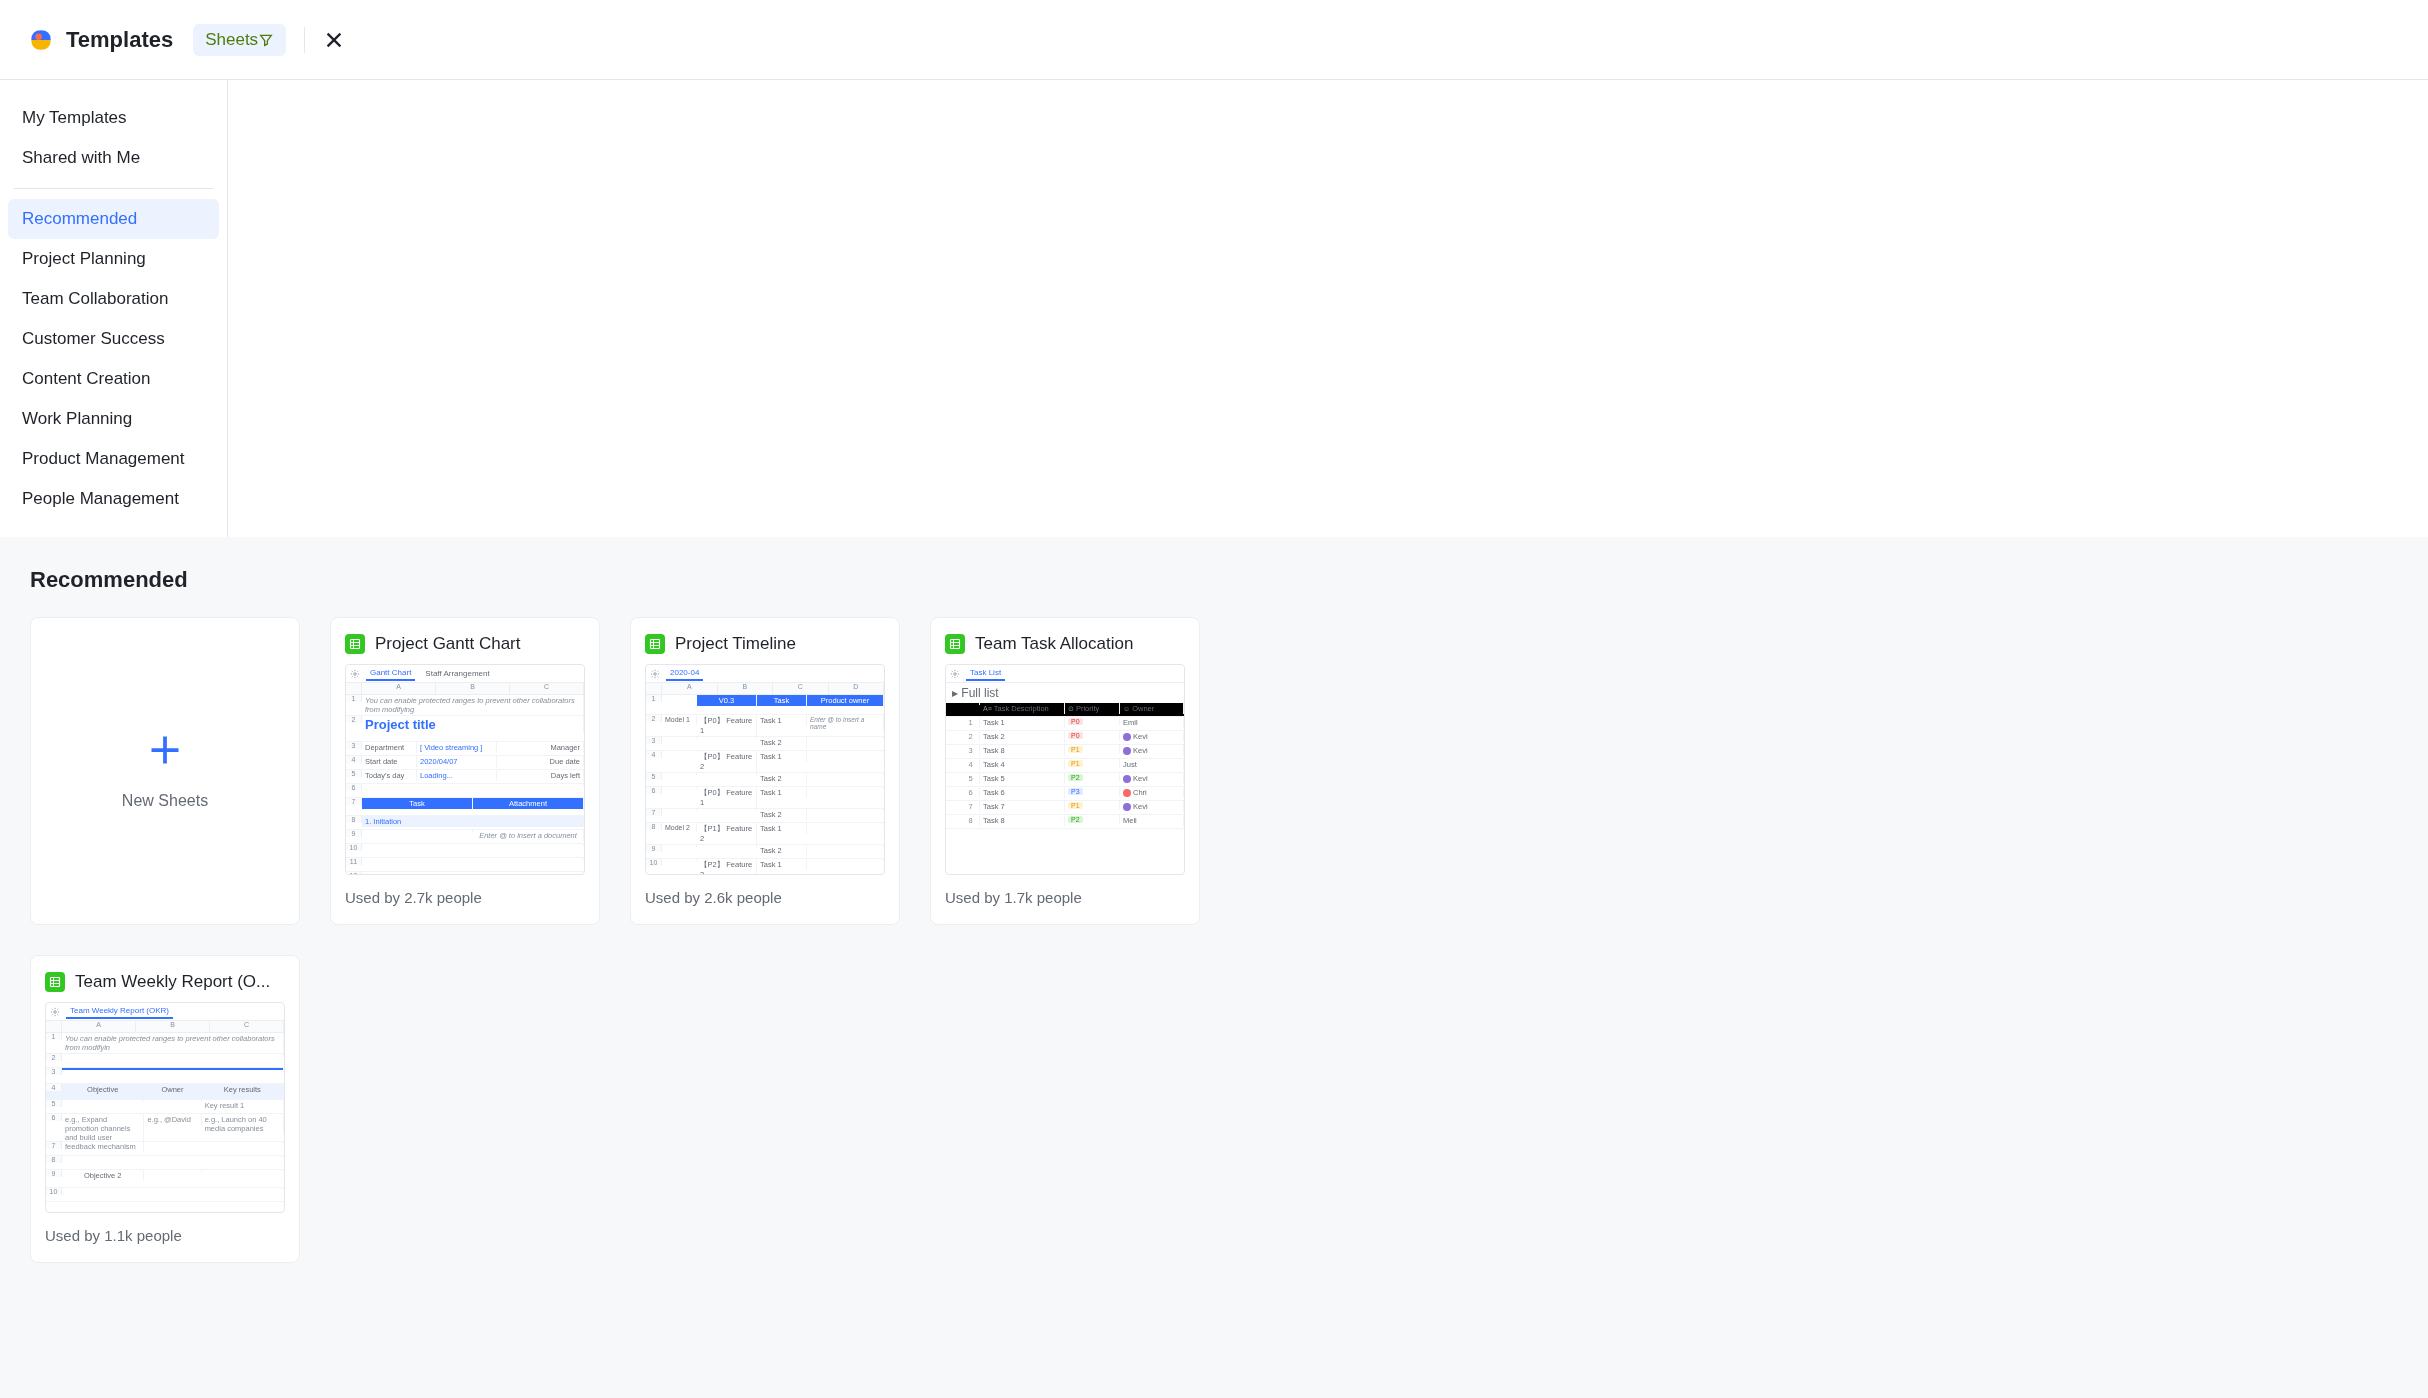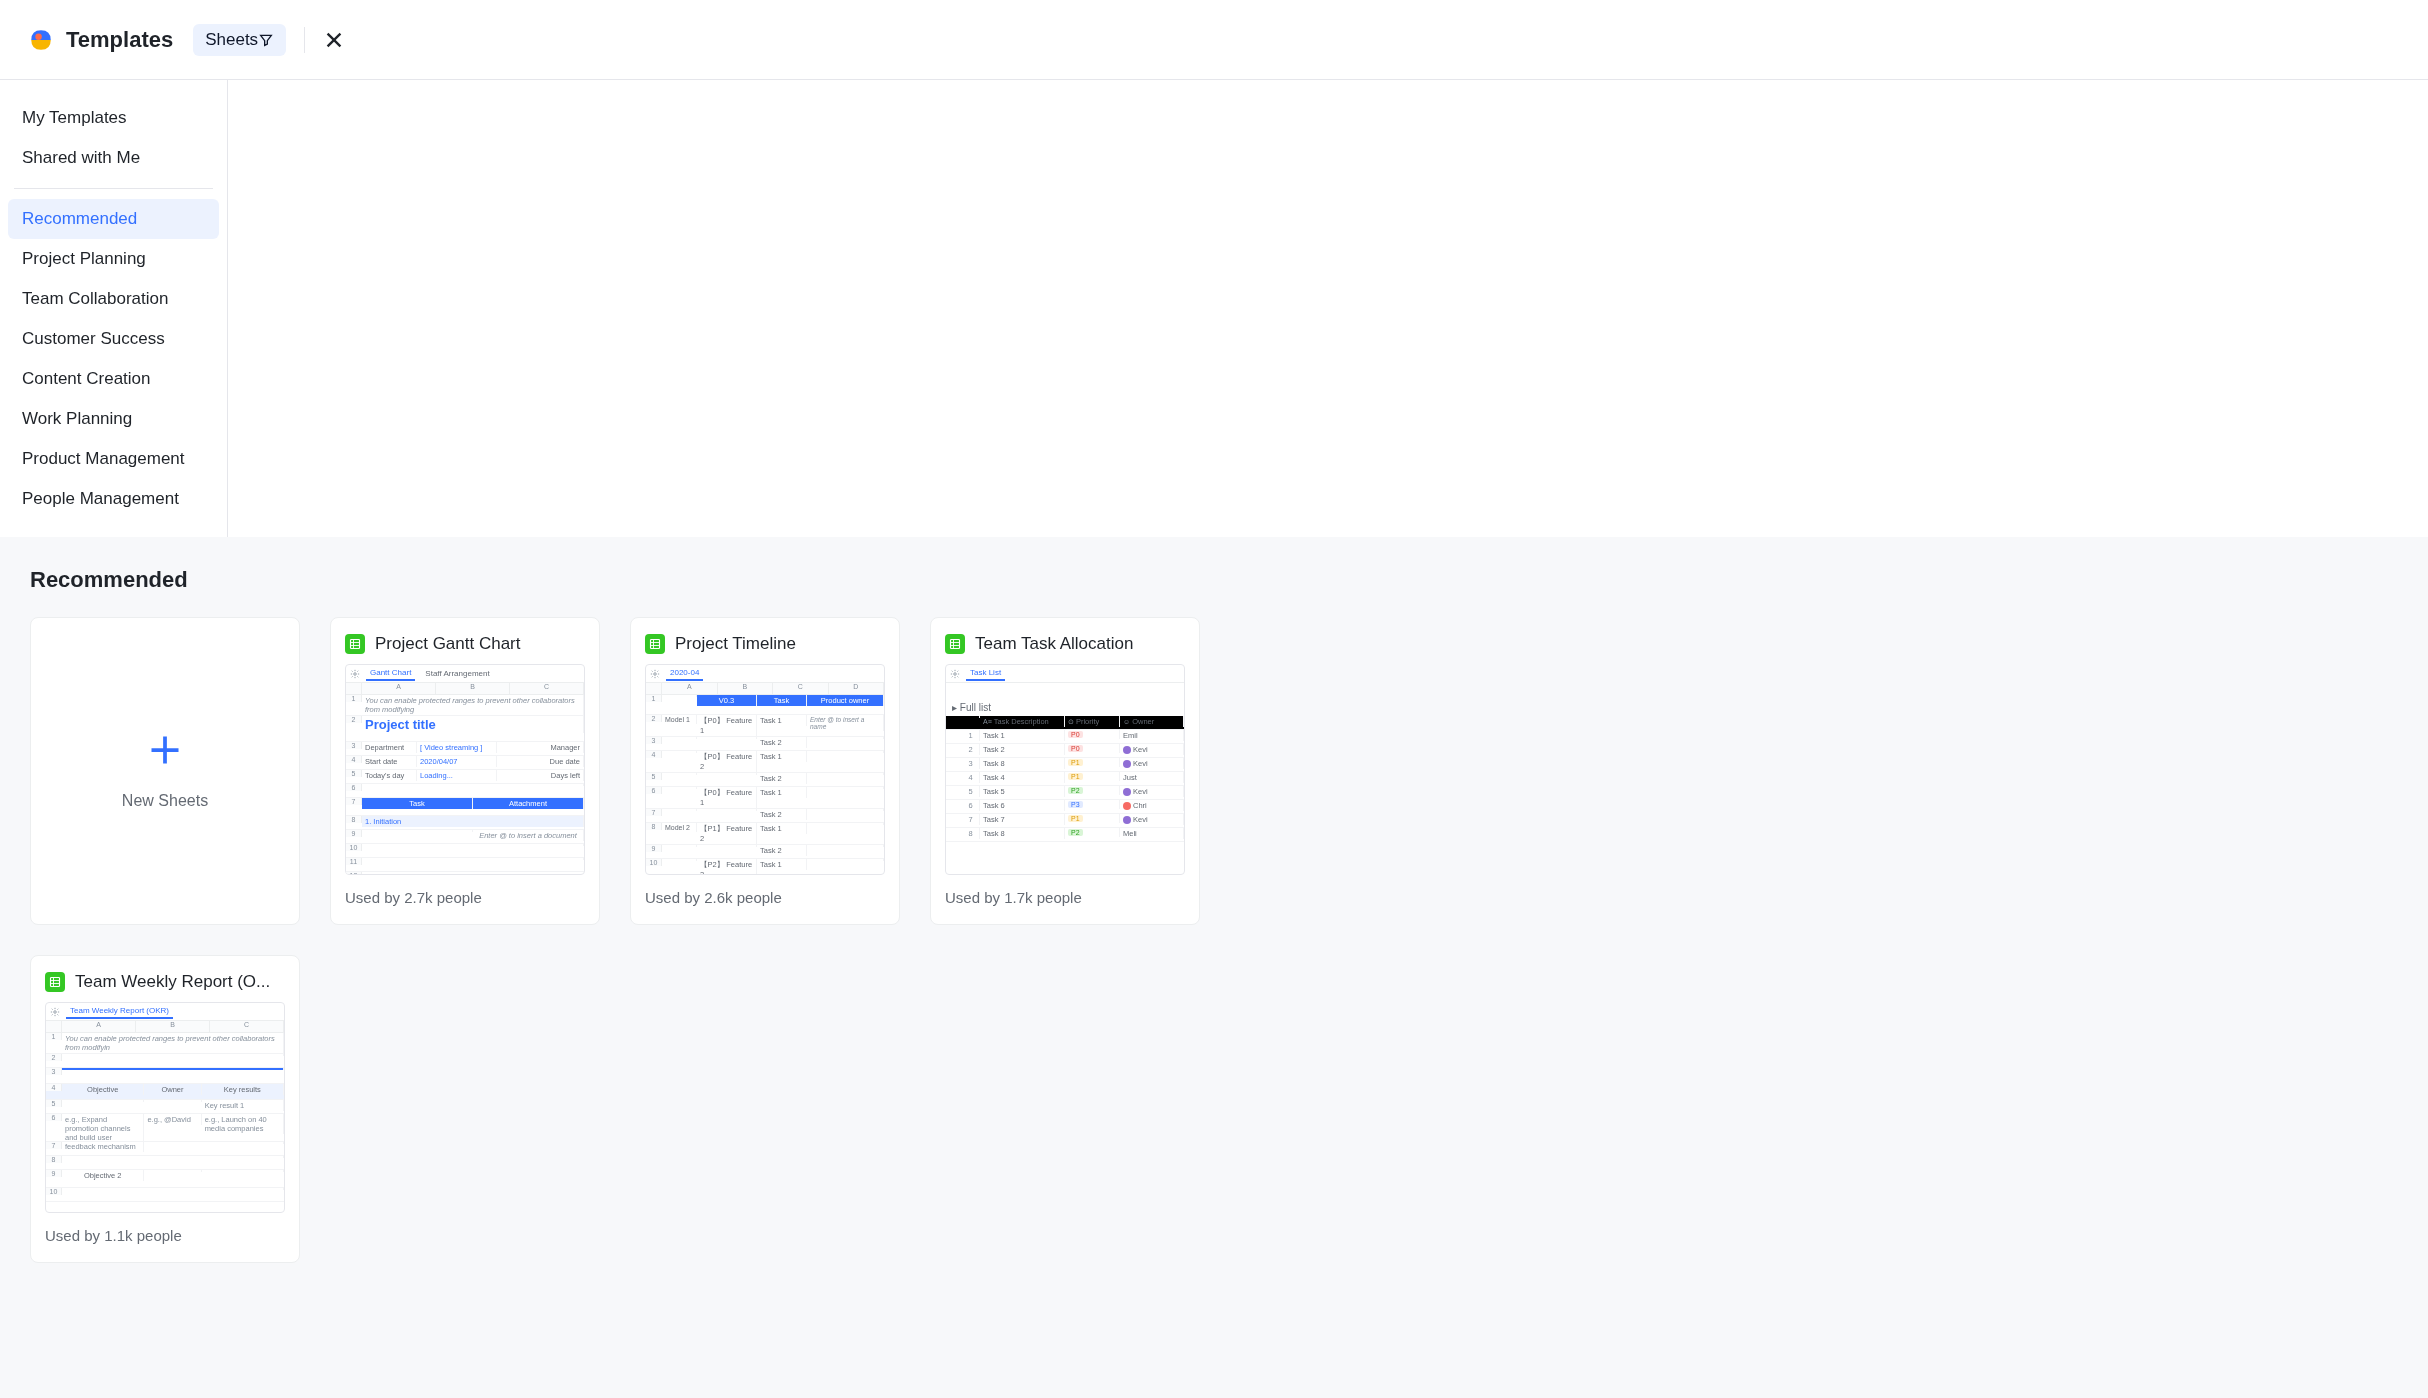--- a/index.html
+++ b/index.html
@@ -24,21 +24,21 @@
   display: flex; align-items: center;
   padding: 0 14px; gap: 12px;
   background: #fff;
 }
 .search-icon { width: 18px; height: 18px; color: #86909c; flex-shrink:0; }
 .search-input { border: none; outline: none; font-size: 16px; color: #1f2329; flex: 1; background: transparent; }
 .search-input::placeholder { color: #86909c; }
 .header-right { display: flex; align-items: center; gap: 18px; }
 .filter-pill {
   display: flex; align-items: center; gap: 0;
-  background: #ecf2fe; color: #0f172a;
+  background: #ecf2fe; color: #4d7c0f;
   padding: 6px 12px; border-radius: 6px;
   font-size: 17px; font-weight: 500;
 }
 .filter-icon { width: 16px; height: 16px; }
 .divider-v { width: 1px; height: 26px; background: #e5e6eb; }
 .close-icon { width: 22px; height: 22px; color: #1f2329; }
 
 .body { display: flex; height: calc(100vh - 80px); flex-direction: column; }
 .sidebar { width: 228px; border-right: 1px solid #e5e6eb; padding: 18px 8px; }
 .sidebar-item {
@@ -354,21 +354,21 @@
           <div class="card-title">Team Task Allocation</div>
         </div>
         <div class="card-preview">
           <div class="tab-bar">
             <svg class="gear" viewBox="0 0 24 24" fill="none" stroke="currentColor" stroke-width="2">
                 <circle cx="12" cy="12" r="3"></circle>
                 <path d="M12 2v3M12 19v3M4.2 4.2l2 2M17.8 17.8l2 2M2 12h3M19 12h3M4.2 19.8l2-2M17.8 6.2l2-2"></path>
               </svg>
             <span class="tab active">Task List</span>
           </div>
-          <div style="padding:3px 6px; font-size:10px; color:#646a73;margin-top:16px;">▸ Full list</div>
+          <div style="padding:3px 6px; font-size:12px; color:#646a73;">▸ Full list</div>
           <div id="alloc-rows">
               <div class="sheet-row" style="background:#000000">
                 <div class="gutter"></div>
                 <div class="cell" style="width:18px"></div>
                 <div class="cell" style="width:85px"><span class="mini-header-icon">A≡</span>Task Description</div>
                 <div class="cell" style="width:55px"><span class="mini-header-icon">⊙</span>Priority</div>
                 <div class="cell" style="flex:1"><span class="mini-header-icon">☺</span>Owner</div>
               </div>
               <div class="sheet-row">
                 <div class="gutter"></div>

